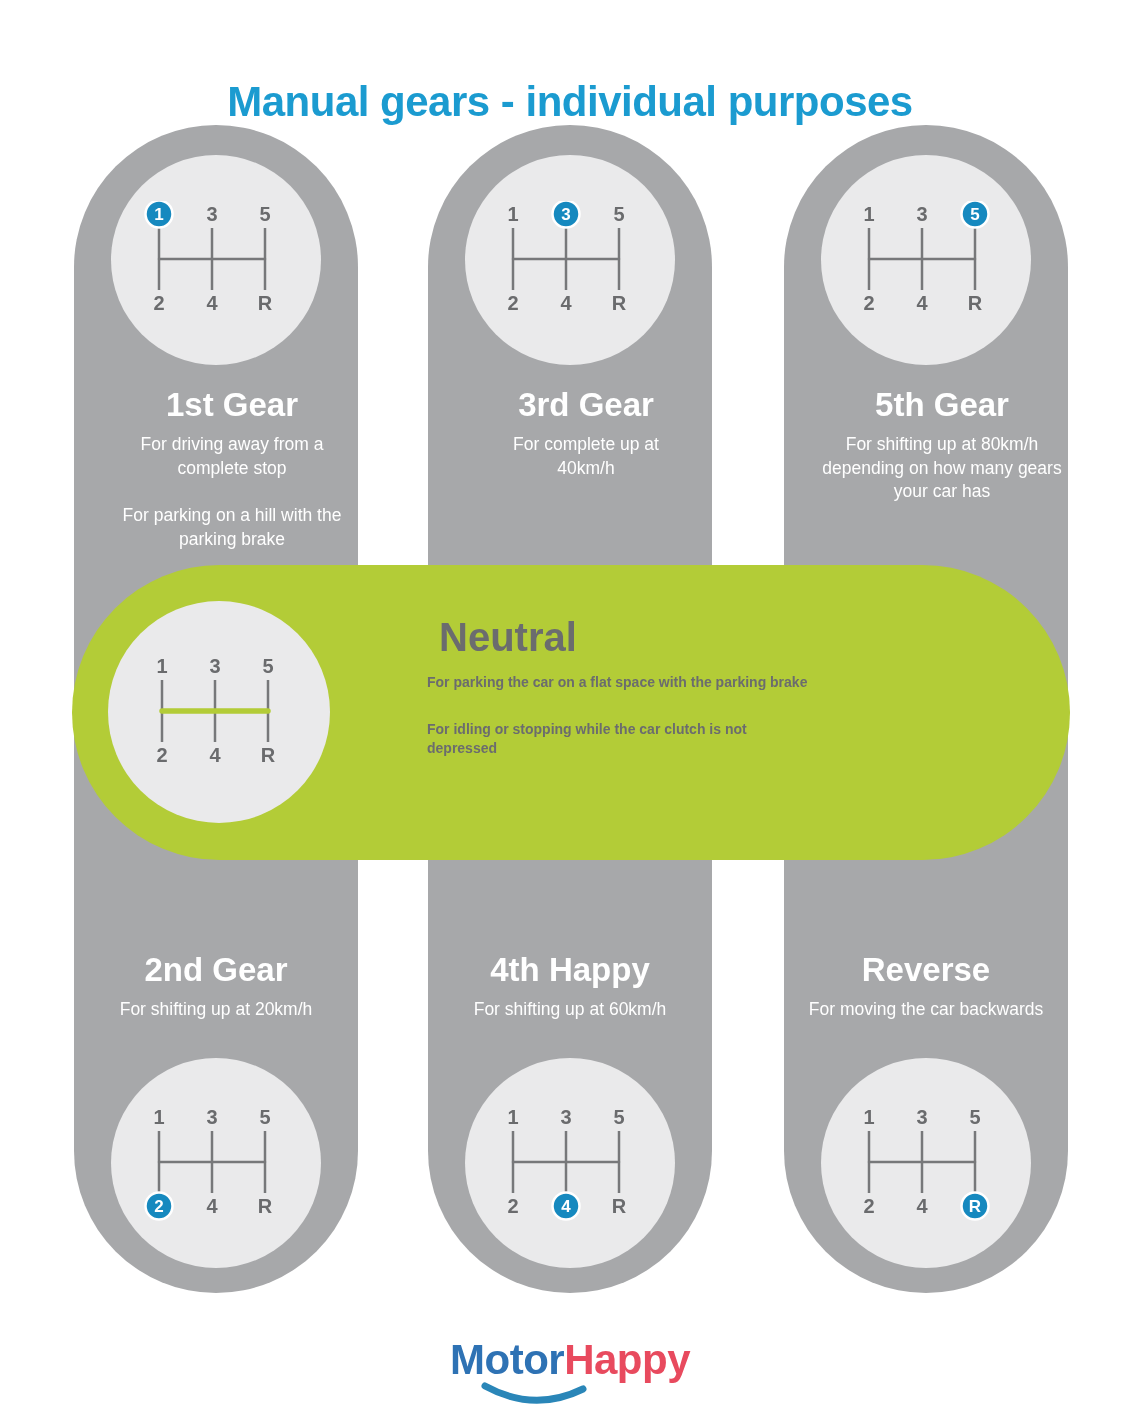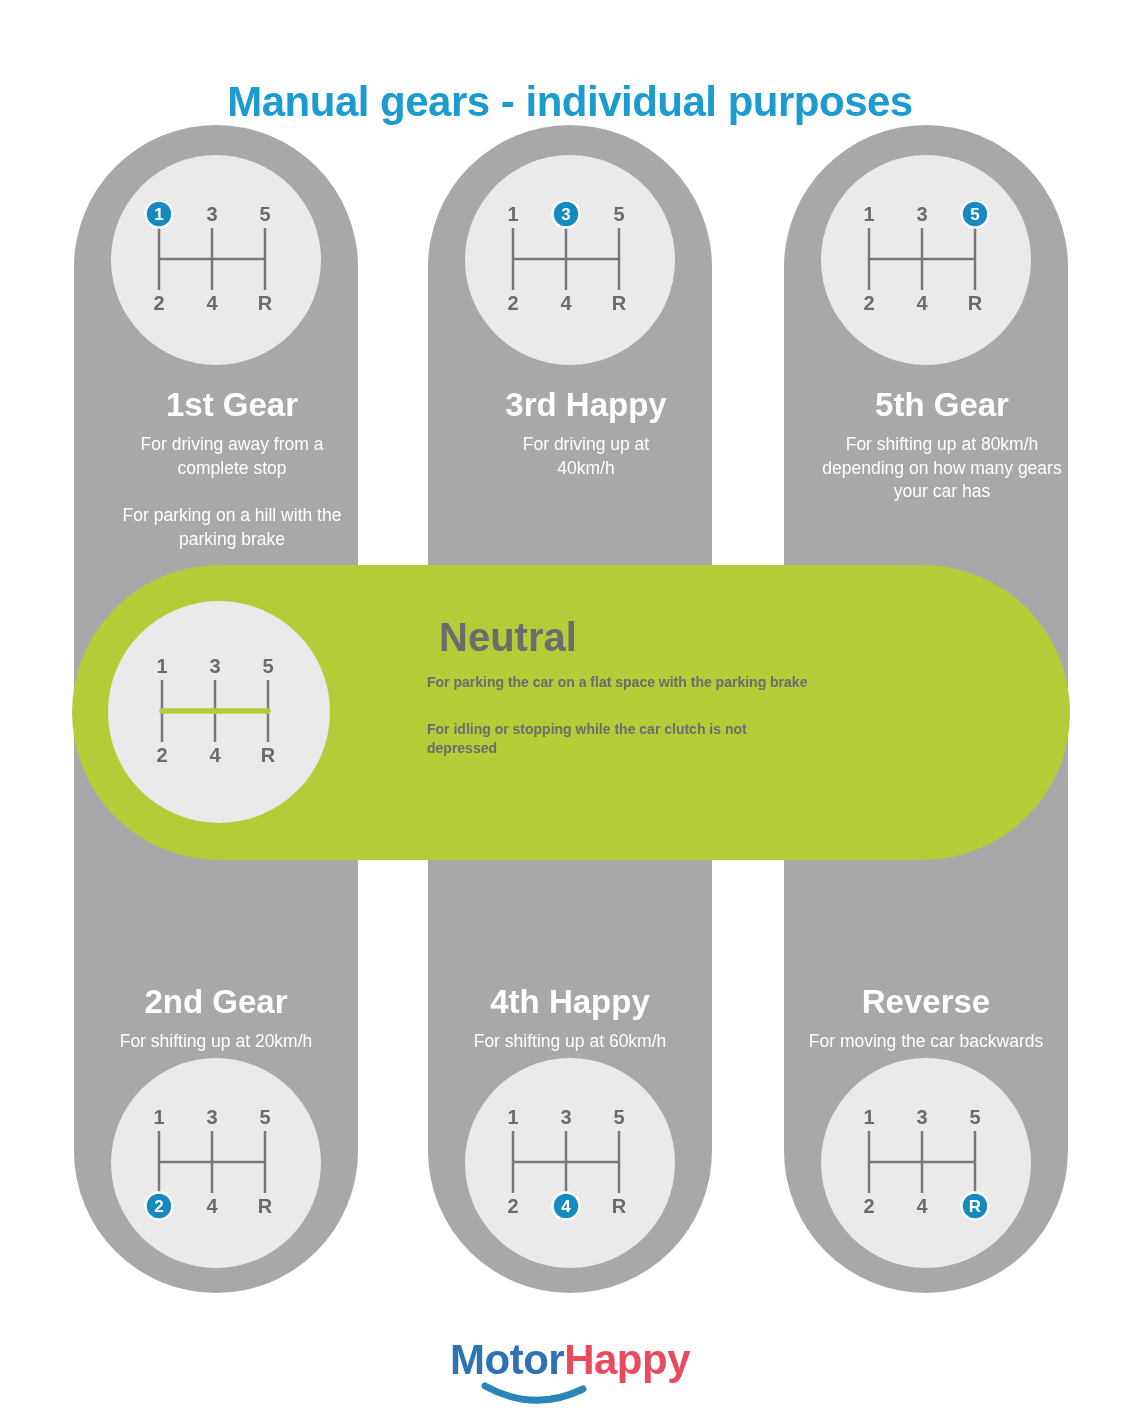--- a/index.html
+++ b/index.html
@@ -38,21 +38,21 @@
   .disc{
     position:absolute;left:37px;width:210px;height:210px;border-radius:50%;
     background:var(--disc-bg);display:flex;align-items:center;justify-content:center;
   }
   .disc.top-disc{top:30px;}
   .disc.bottom-disc{top:933px;}
   .disc svg{display:block;}
 
   .panel-block{position:absolute;left:0;width:100%;text-align:center;color:var(--panel-text);}
   .panel-block.top-block{top:263px;padding-left:32px;}
-  .panel-block.bottom-block{top:860px;}
+  .panel-block.bottom-block{top:828px;}
   .panel-title{margin:0 0 12px 0;font-size:33px;font-weight:800;line-height:1;}
   .panel-desc{margin:0 auto;max-width:232px;}
   .panel-desc p{margin:0 0 24px 0;font-size:17.5px;line-height:1.35;font-weight:500;text-align:center;}
   .panel-desc.narrow{max-width:150px;}
   .panel-desc.wide{max-width:250px;}
 
   .neutral-band{
     position:absolute;left:72px;top:565px;width:998px;height:295px;
     background:var(--band-bg);border-radius:148px;z-index:2;
   }
@@ -142,23 +142,23 @@
             <circle cx="75" cy="13" r="13.5" fill="#1689bf" stroke="#ffffff" stroke-width="2.5"></circle>
             <text x="75" y="19" text-anchor="middle" font-family="Liberation Sans, sans-serif" font-size="17" font-weight="bold" fill="#ffffff">3</text>
             <text x="128" y="20" text-anchor="middle" font-family="Liberation Sans, sans-serif" font-size="20" font-weight="bold" fill="#6a6b6d">5</text>
             <text x="22" y="109" text-anchor="middle" font-family="Liberation Sans, sans-serif" font-size="20" font-weight="bold" fill="#6a6b6d">2</text>
             <text x="75" y="109" text-anchor="middle" font-family="Liberation Sans, sans-serif" font-size="20" font-weight="bold" fill="#6a6b6d">4</text>
             <text x="128" y="109" text-anchor="middle" font-family="Liberation Sans, sans-serif" font-size="20" font-weight="bold" fill="#6a6b6d">R</text>
           </svg>
         </div>
     </div>
     <div class="panel-block top-block">
-      <h2 class="panel-title">3rd Happy</h2>
+      <h2 class="panel-title">3rd Gear</h2>
       <div class="panel-desc narrow">
-        <p>For driving up at 40km/h</p>
+        <p>For complete up at 40km/h</p>
       </div>
     </div>
     <div class="panel-block bottom-block">
       <h2 class="panel-title">4th Happy</h2>
       <div class="panel-desc">
         <p>For shifting up at 60km/h</p>
       </div>
     </div>
     <div class="disc bottom-disc">
       <div>

